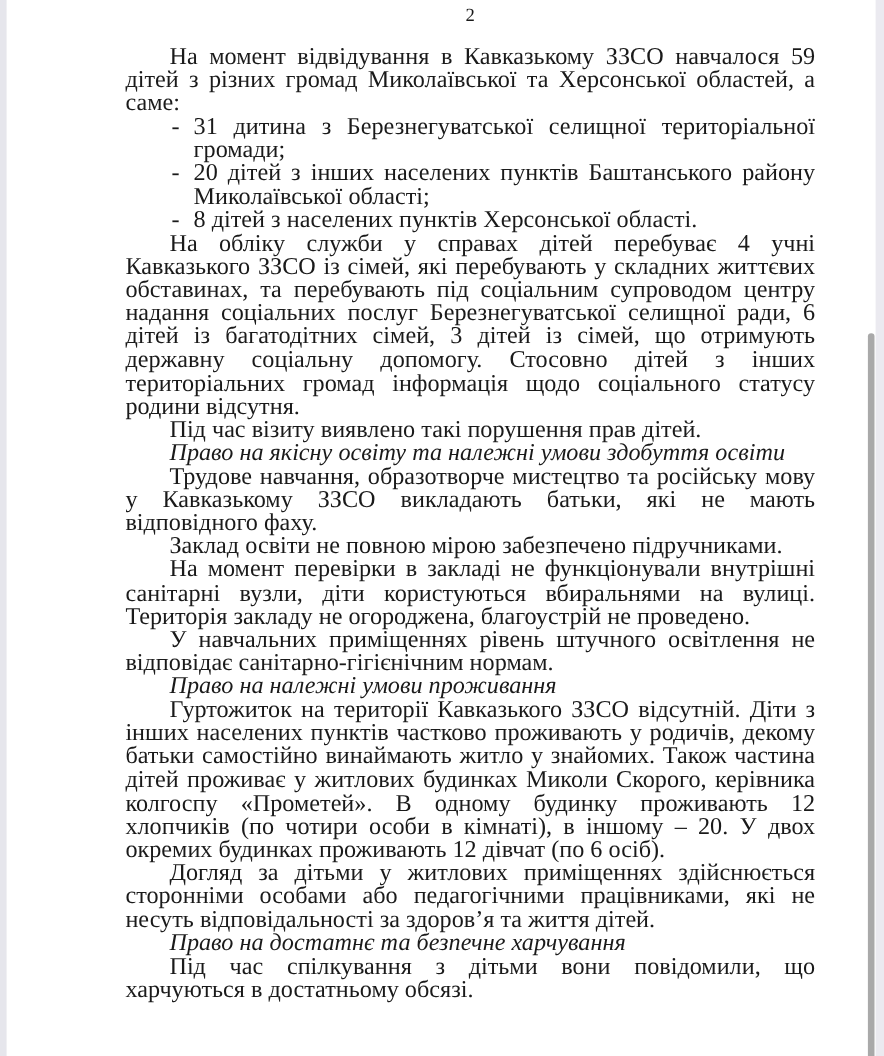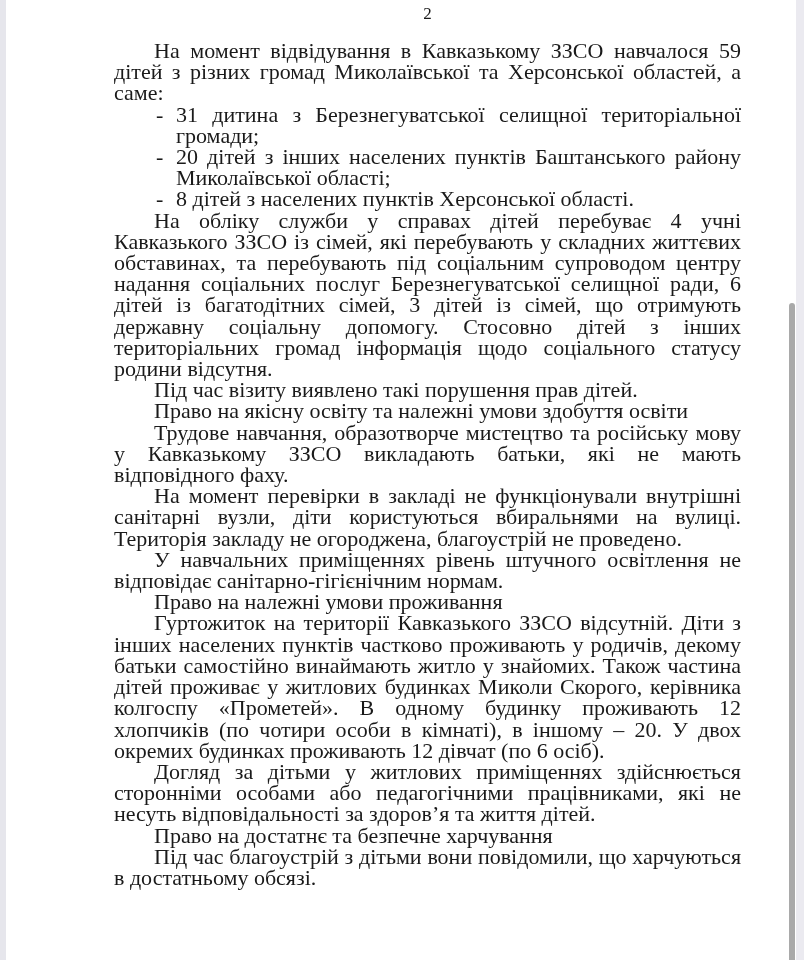--- a/index.html
+++ b/index.html
@@ -58,20 +58,21 @@
     .doc {
       font-size: 22px;
       line-height: 21.2px;
     }
     .p {
       margin: 0;
       text-align: justify;
       text-indent: 40px;
     }
     .p.italic {
+      font-style: italic;
     }
     .list {
       margin: 0;
       padding: 0;
       list-style: none;
     }
     .list li {
       position: relative;
       padding-left: 62px;
       text-align: justify;
@@ -108,21 +109,22 @@
       <li>
         <span class="dash">-</span>
         <span>8 дітей з населених пунктів Херсонської області.</span>
       </li>
     </ul>
 
     <p class="p">На обліку служби у справах дітей перебуває 4 учні Кавказького ЗЗСО із сімей, які перебувають у складних життєвих обставинах, та перебувають під соціальним супроводом центру надання соціальних послуг Березнегуватської селищної ради, 6 дітей із багатодітних сімей, 3 дітей із сімей, що отримують державну соціальну допомогу. Стосовно дітей з інших територіальних громад інформація щодо соціального статусу родини відсутня.</p>
     <p class="p">Під час візиту виявлено такі порушення прав дітей.</p>
     <p class="p italic">Право на якісну освіту та належні умови здобуття освіти</p>
     <p class="p">Трудове навчання, образотворче мистецтво та російську мову у Кавказькому ЗЗСО викладають батьки, які не мають відповідного фаху.</p>
+    <p class="p">Заклад освіти не повною мірою забезпечено підручниками.</p>
     <p class="p">На момент перевірки в закладі не функціонували внутрішні санітарні вузли, діти користуються вбиральнями на вулиці. Територія закладу не огороджена, благоустрій не проведено.</p>
     <p class="p">У навчальних приміщеннях рівень штучного освітлення не відповідає санітарно-гігієнічним нормам.</p>
     <p class="p italic">Право на належні умови проживання</p>
     <p class="p">Гуртожиток на території Кавказького ЗЗСО відсутній. Діти з інших населених пунктів частково проживають у родичів, декому батьки самостійно винаймають житло у знайомих. Також частина дітей проживає у житлових будинках Миколи Скорого, керівника колгоспу «Прометей». В одному будинку проживають 12 хлопчиків (по чотири особи в кімнаті), в іншому – 20. У двох окремих будинках проживають 12 дівчат (по 6 осіб).</p>
     <p class="p">Догляд за дітьми у житлових приміщеннях здійснюється сторонніми особами або педагогічними працівниками, які не несуть відповідальності за здоров’я та життя дітей.</p>
     <p class="p italic">Право на достатнє та безпечне харчування</p>
-    <p class="p">Під час благоустрій з дітьми вони повідомили, що харчуються в достатньому обсязі.</p>
+    <p class="p">Під час спілкування з дітьми вони повідомили, що харчуються в достатньому обсязі.</p>
   </div>
 </div>
 
 </body></html>

